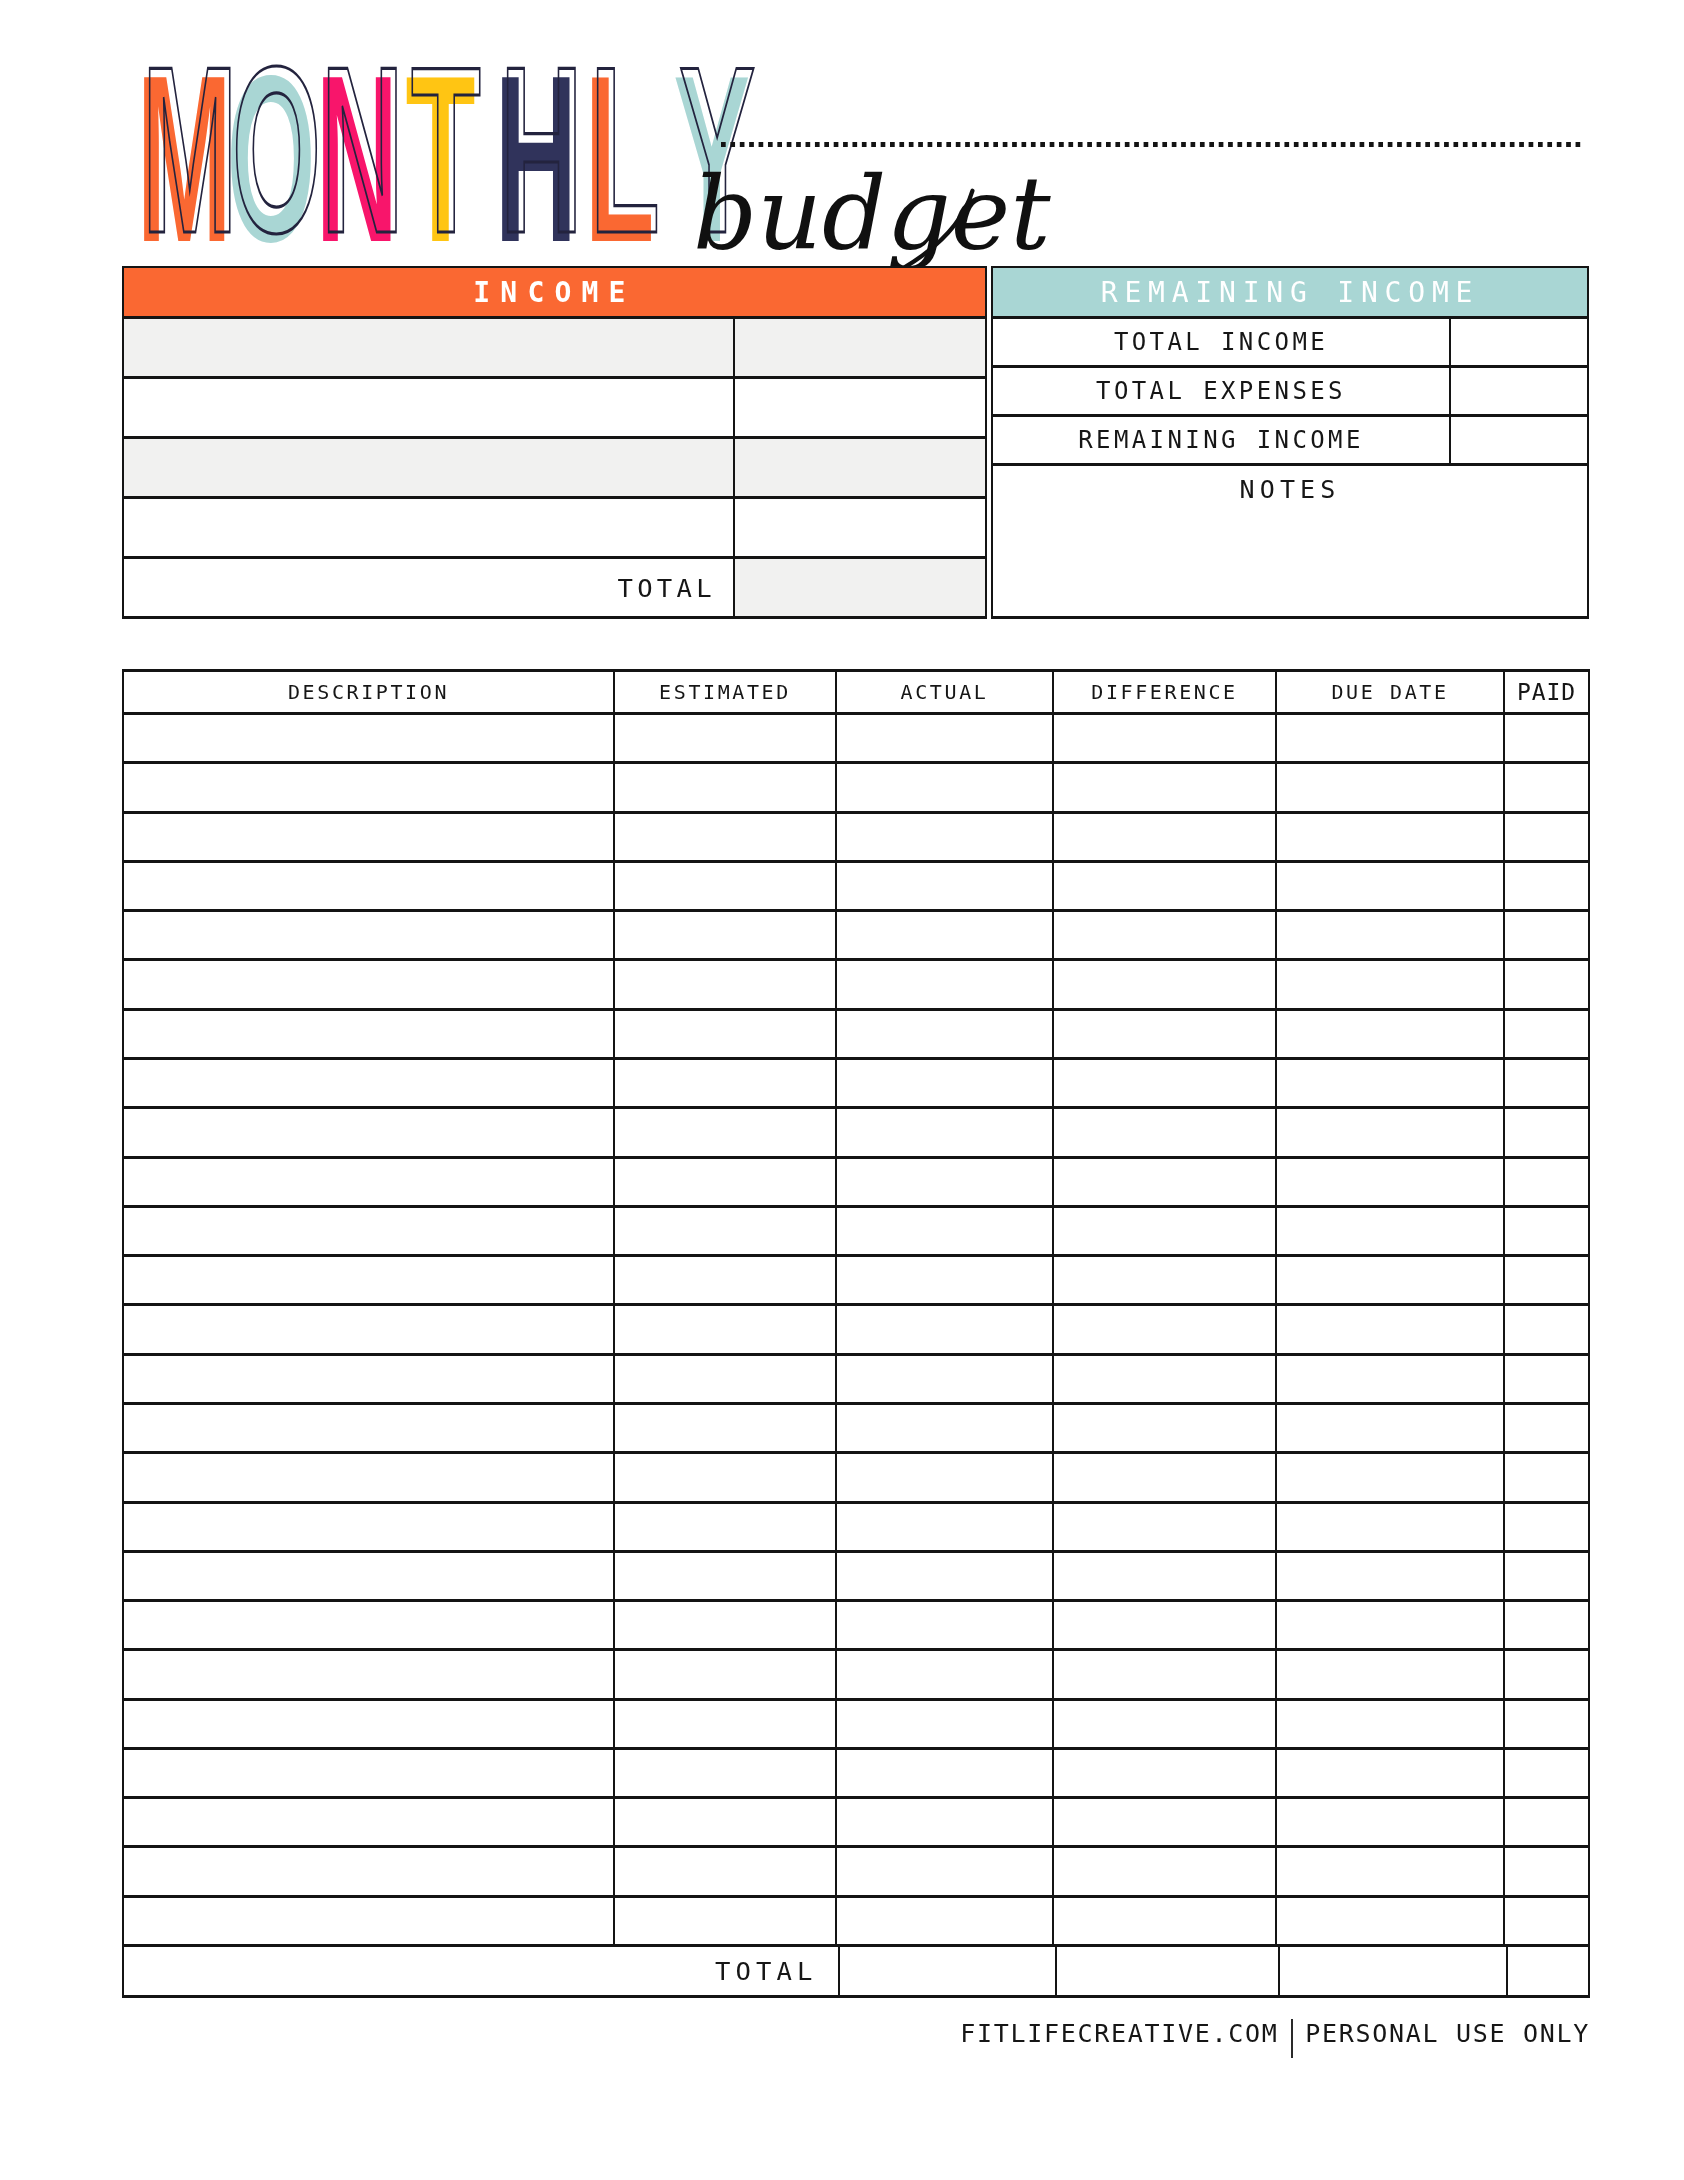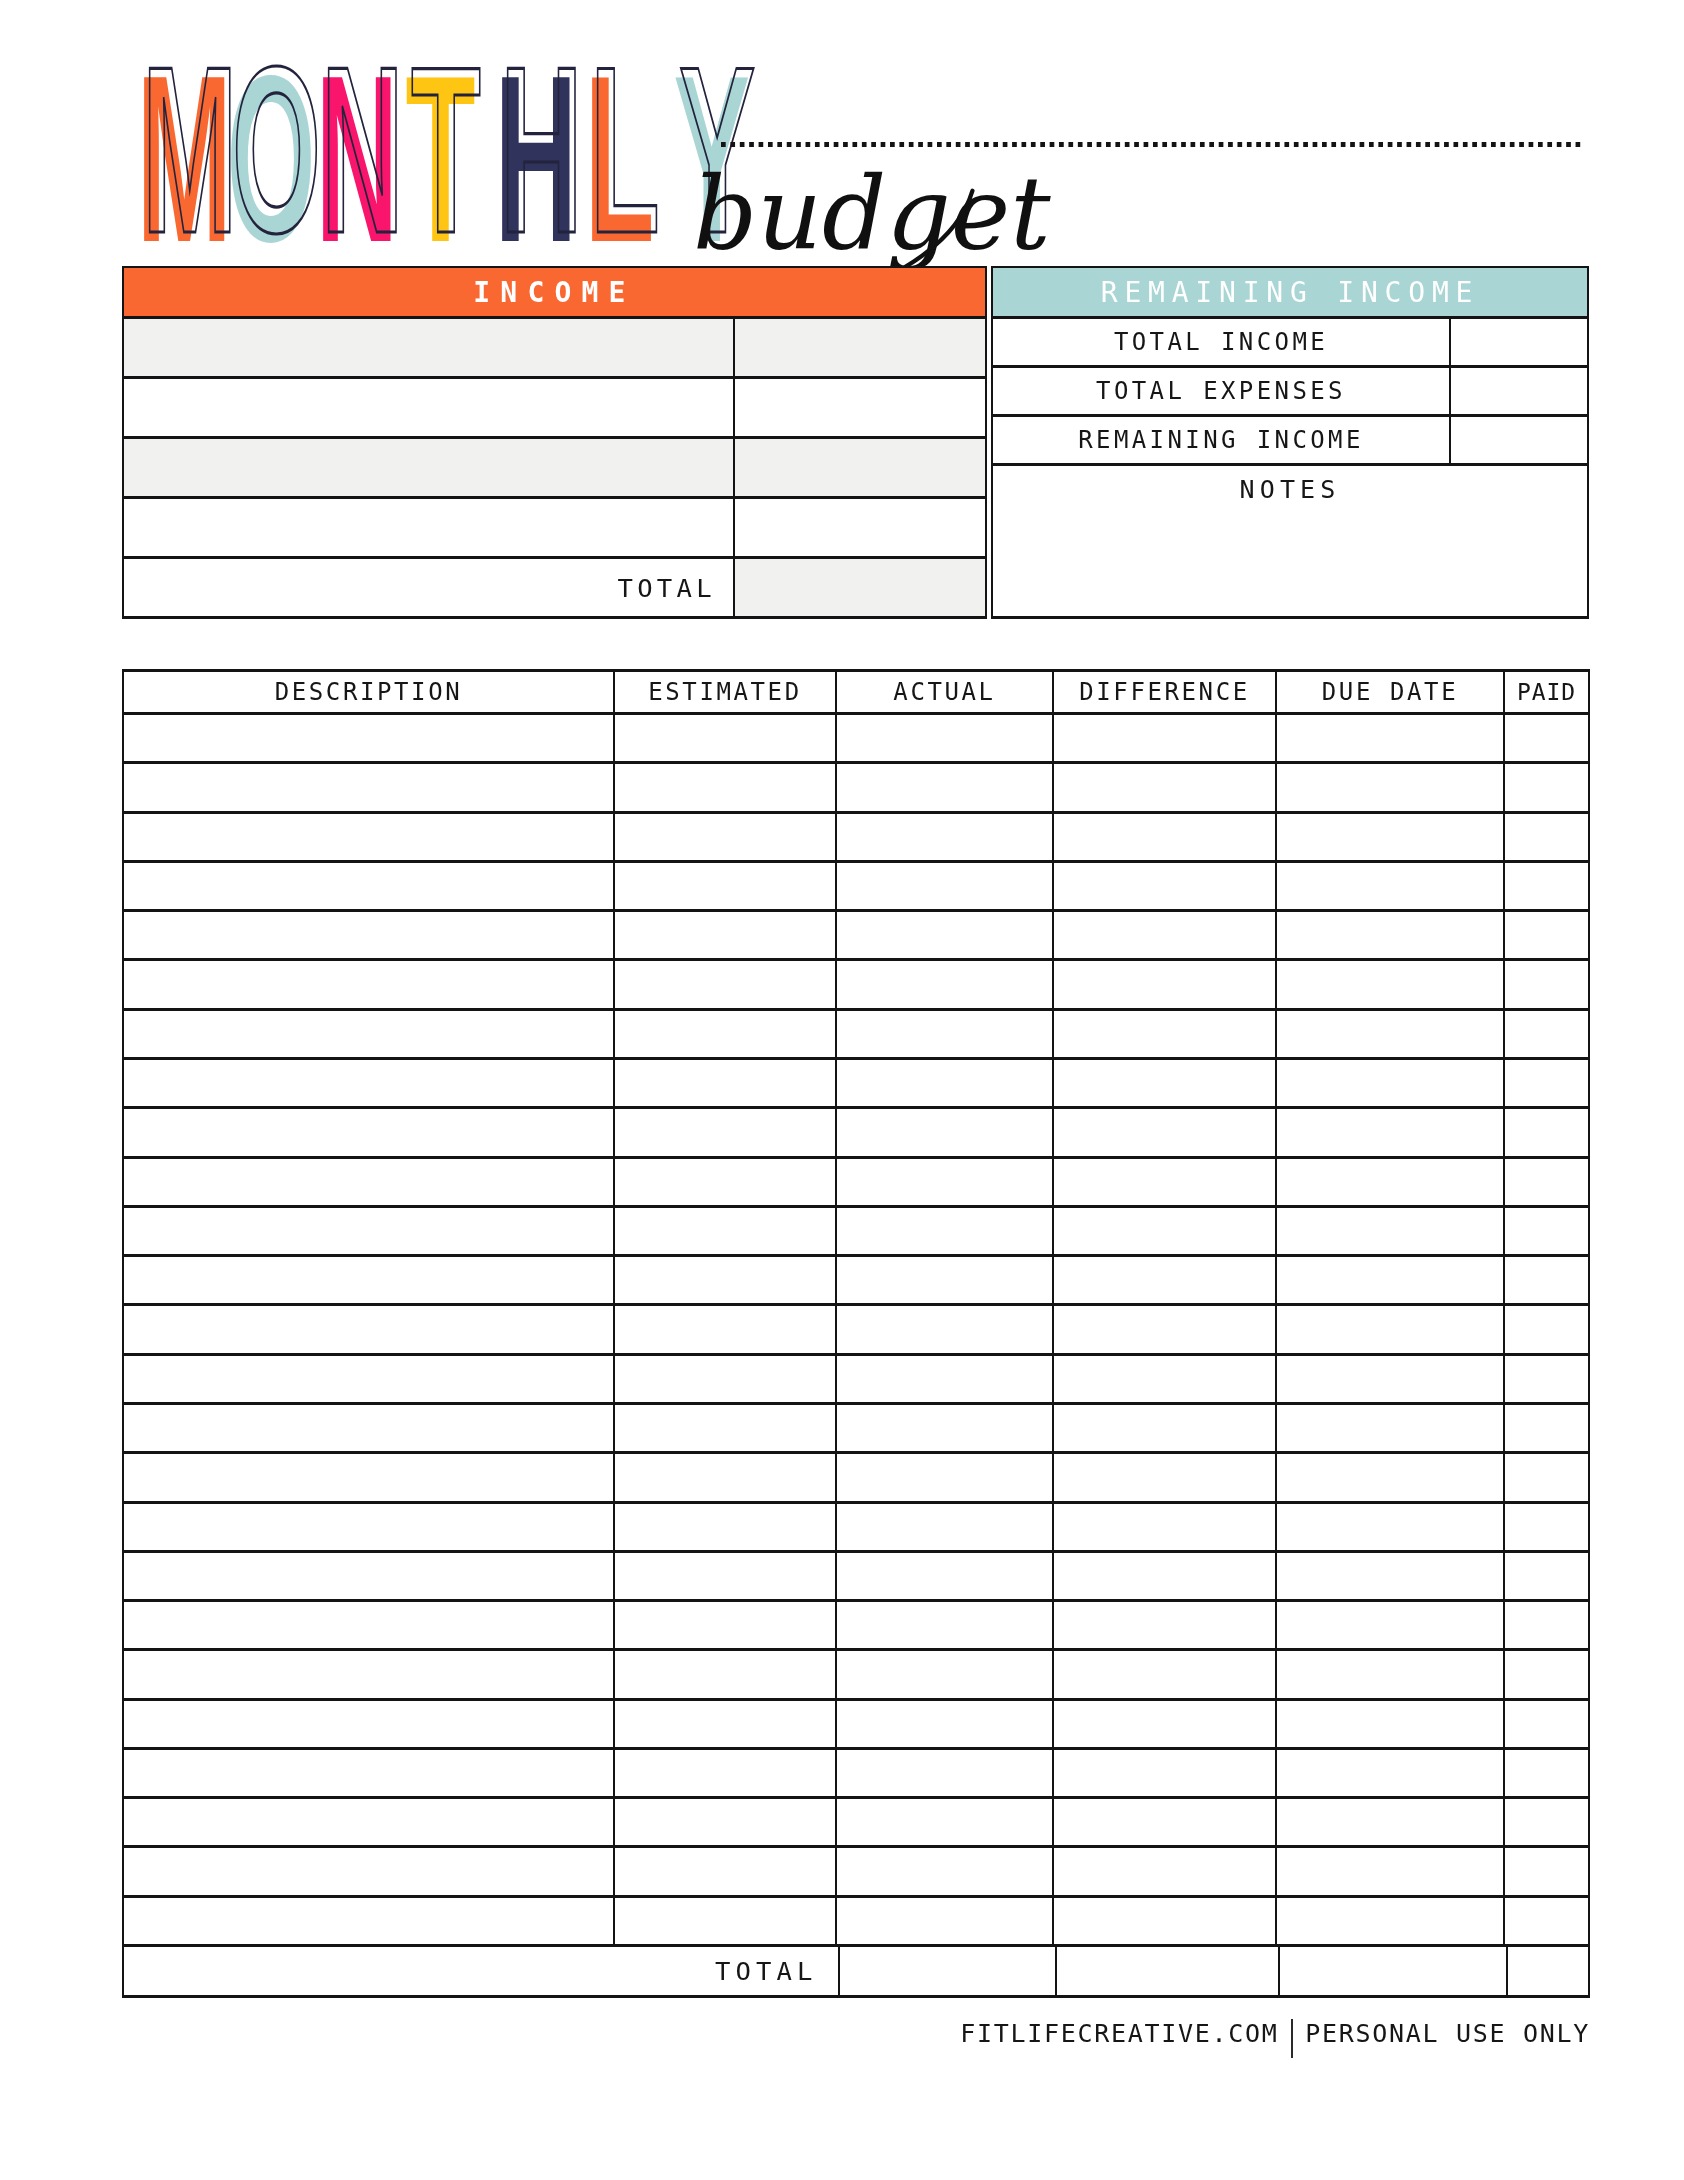--- a/index.html
+++ b/index.html
@@ -108,21 +108,21 @@
   .exp-table{
     position:absolute; left:122px; top:669px; width:1468px; height:1329px;
     border:2.6px solid var(--line); border-top-width:3.4px; border-bottom-width:3.4px;
     display:flex; flex-direction:column; background:#fff;
   }
   .exp-head{flex:0 0 43px; display:flex; border-bottom:3.4px solid var(--line);}
   .exp-rows{flex:1 1 auto; display:flex; flex-direction:column;}
   .exp-row{flex:1 1 0; display:flex; border-bottom:3.4px solid var(--line);}
   .exp-cell{border-right:2.6px solid var(--line); display:flex; align-items:center; justify-content:center;}
   .exp-cell:last-child{border-right:none;}
-  .hcell{font-size:24px; letter-spacing:2.6px;}
+  .hcell{font-size:20px; letter-spacing:2.6px;}
   .c1{width:491px;} .c2{width:222px;} .c3{width:217px;} .c4{width:223px;} .c5{width:228px;} .c6{flex:1;}
   .c6.hcell{letter-spacing:0.9px; font-size:23px;}
   .exp-total{flex:0 0 48px; display:flex; border-bottom:none;}
   .exp-total-label{
     width:716px; border-right:2.6px solid var(--line);
     display:flex; align-items:center; justify-content:flex-end;
     padding-right:20.4px; font-size:25.6px; letter-spacing:5.1px;
   }
 
   

